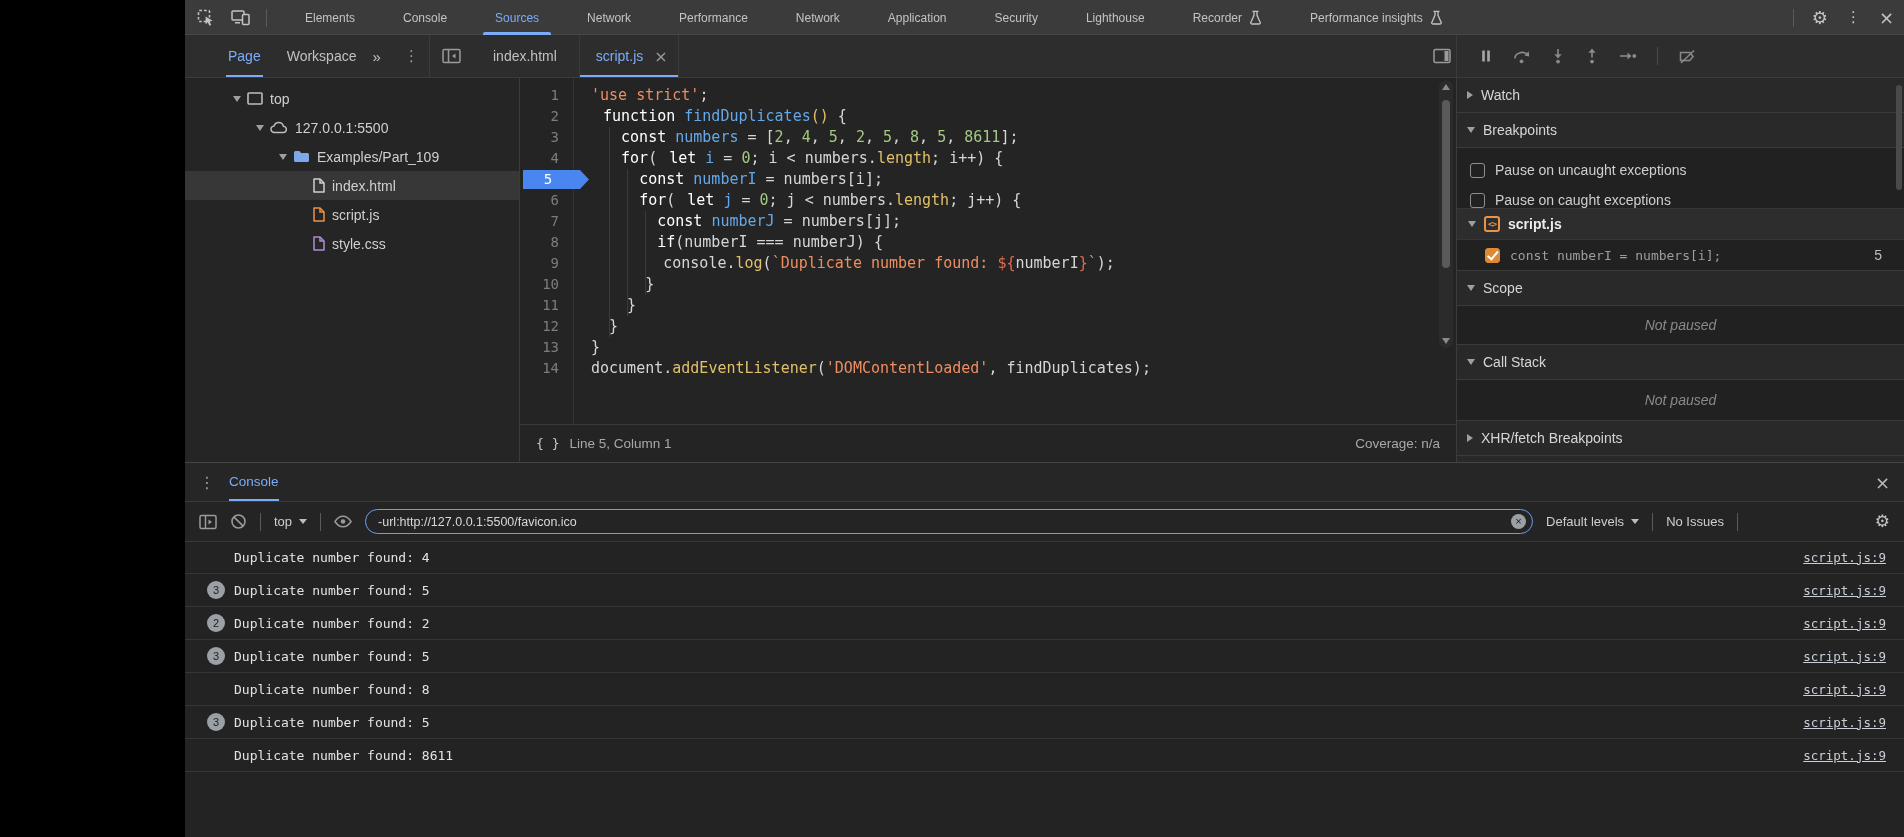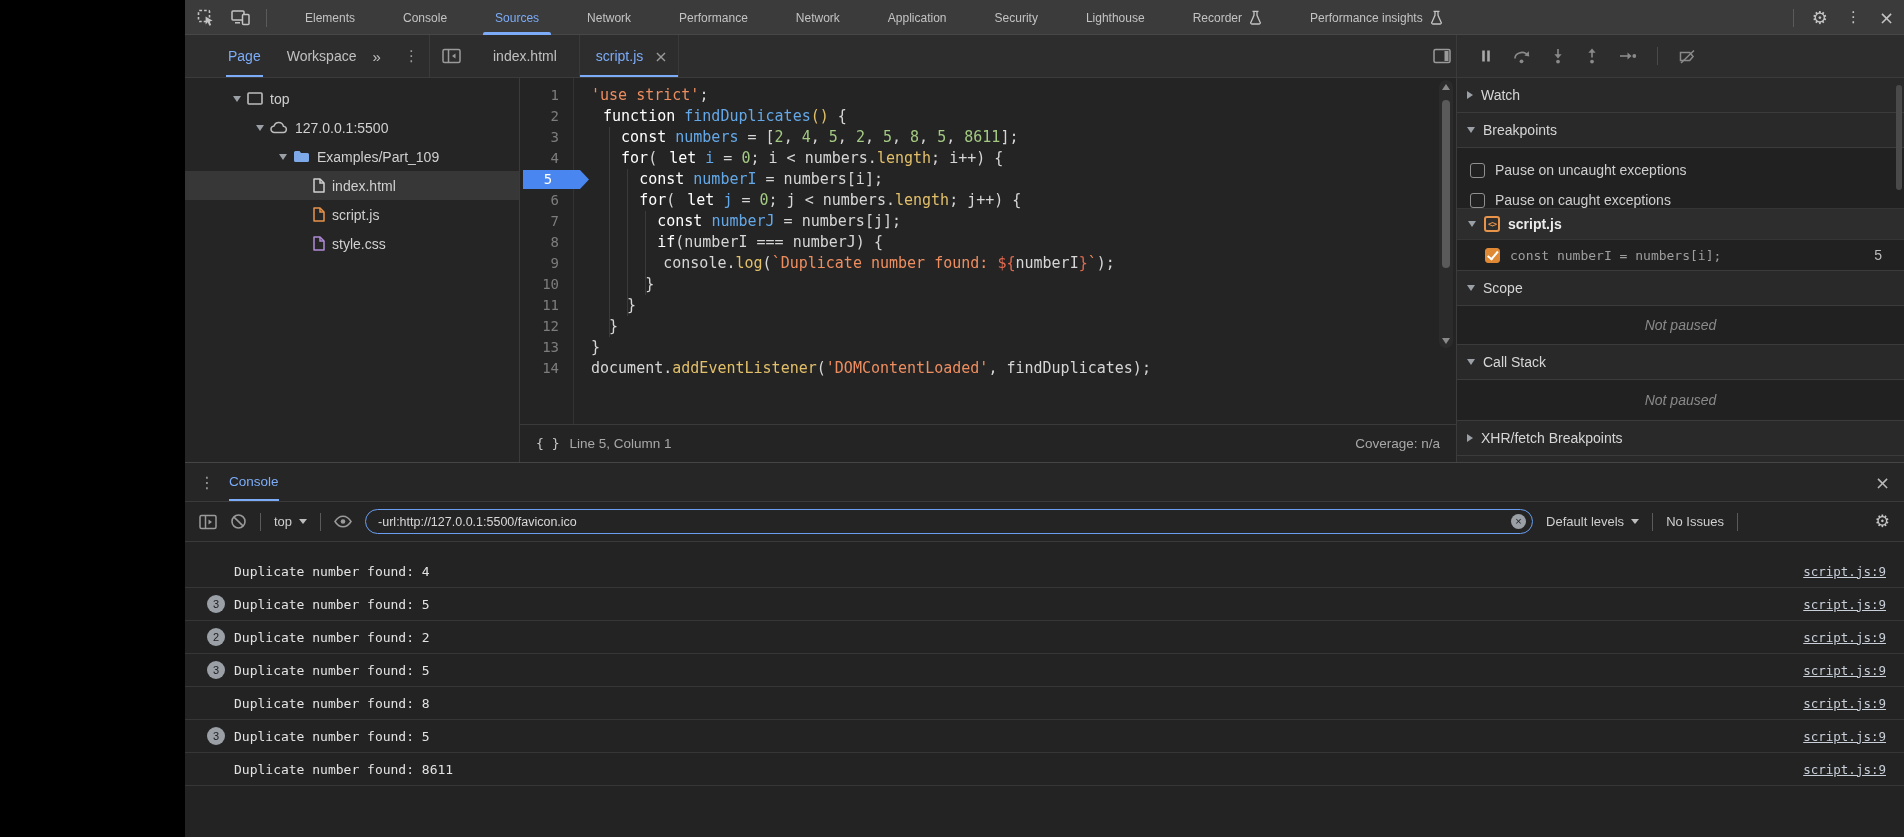--- a/index.html
+++ b/index.html
@@ -79,21 +79,21 @@
   .drawer-tab::after{content:"";position:absolute;left:0;right:0;bottom:0;height:2px;background:#7cacf8;}
   .drawer-close{margin-left:auto;margin-right:14px;color:#b8b8b8;font-size:18px;cursor:pointer;font-family:"DejaVu Sans",sans-serif;}
   .console-toolbar{height:39px;border-bottom:1px solid #3a3a3a;display:flex;align-items:center;padding:0 14px;gap:13px;background:#242424;font-size:13px;color:#cfcfcf;}
   .ct-ic{display:flex;cursor:pointer;flex:none;}
   .ctx-sel{display:flex;align-items:center;gap:7px;cursor:pointer;}
   .caret-dn{width:0;height:0;border-left:4px solid transparent;border-right:4px solid transparent;border-top:5px solid #bdbdbd;}
   .filter-wrap{position:relative;width:1168px;flex:none;}
   .filter-input{width:100%;height:25px;box-sizing:border-box;background:#242424;border:1px solid #699ef0;border-radius:13px;color:#d8d8d8;font-size:12.5px;padding:0 30px 0 12px;font-family:"Liberation Sans",sans-serif;outline:none;}
   .clear-x{position:absolute;right:7px;top:5px;width:15px;height:15px;border-radius:50%;background:#9aa0a6;color:#202124;font-size:11px;line-height:15px;text-align:center;cursor:pointer;}
   .spacer{flex:1;}
-  .console-msgs{position:absolute;left:0;top:92px;width:100%;}
+  .console-msgs{position:absolute;left:0;top:78px;width:100%;}
   .cmsg{height:33px;border-bottom:1px solid #363636;display:flex;align-items:center;padding:0 18px 0 22px;font-family:"DejaVu Sans Mono",monospace;font-size:13px;color:#e3e3e3;box-sizing:border-box;}
   .cbadge{width:18px;height:18px;border-radius:50%;background:#9aa0a6;color:#202124;font-size:11px;font-family:"Liberation Sans",sans-serif;display:flex;align-items:center;justify-content:center;margin-right:9px;flex:none;}
   .cbadge.empty{visibility:hidden;}
   .clink{margin-left:auto;color:#c8cfd9;text-decoration:underline;font-size:12.5px;cursor:pointer;}
 </style>
 </head>
 <body>
 
 <div class="devtools">
 

